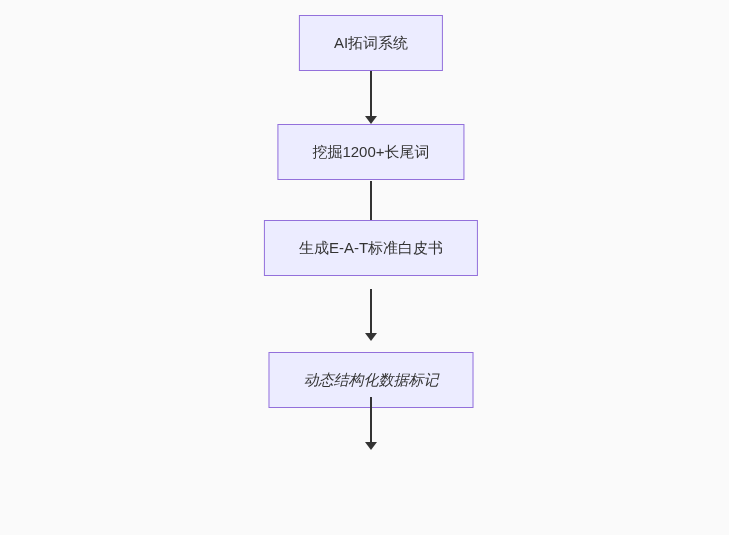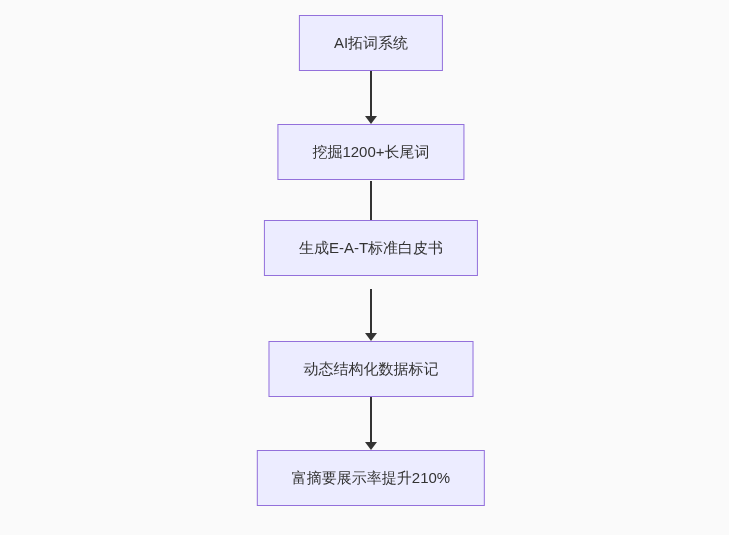--- a/index.html
+++ b/index.html
@@ -28,21 +28,21 @@
     padding: 4px 34px;
     background: #ECECFF;
     border: 1px solid #9370DB;
     color: #333333;
     font-size: 15px;
     white-space: nowrap;
   }
   .node-1 { top: 15px; }
   .node-2 { top: 124px; text-align: center; }
   .node-3 { top: 220px; }
-  .node-4 { top: 341px; }
+  .node-4 { top: 352px; font-style: italic; }
   .node-5 { top: 450px; }
 
   .flow-arrow {
     position: absolute;
     left: 371px;
     transform: translateX(-50%);
     width: 12px;
   }
   .arrow-1 { top: 71px;  height: 53px; }
   .arrow-2 { top: 181px; height: 52px; }
@@ -104,17 +104,14 @@
 
   <div class="flow-node node-4">
     <span>动态结构化数据标记</span>
   </div>
 
   <div class="flow-arrow arrow-4">
     <div class="arrow-line"></div>
     <div class="arrow-head"></div>
   </div>
 
-  <div class="flow-node node-5">
-    <span>富摘要展示率提升210%</span>
-  </div>
 
 </div>
 
 </body></html>

